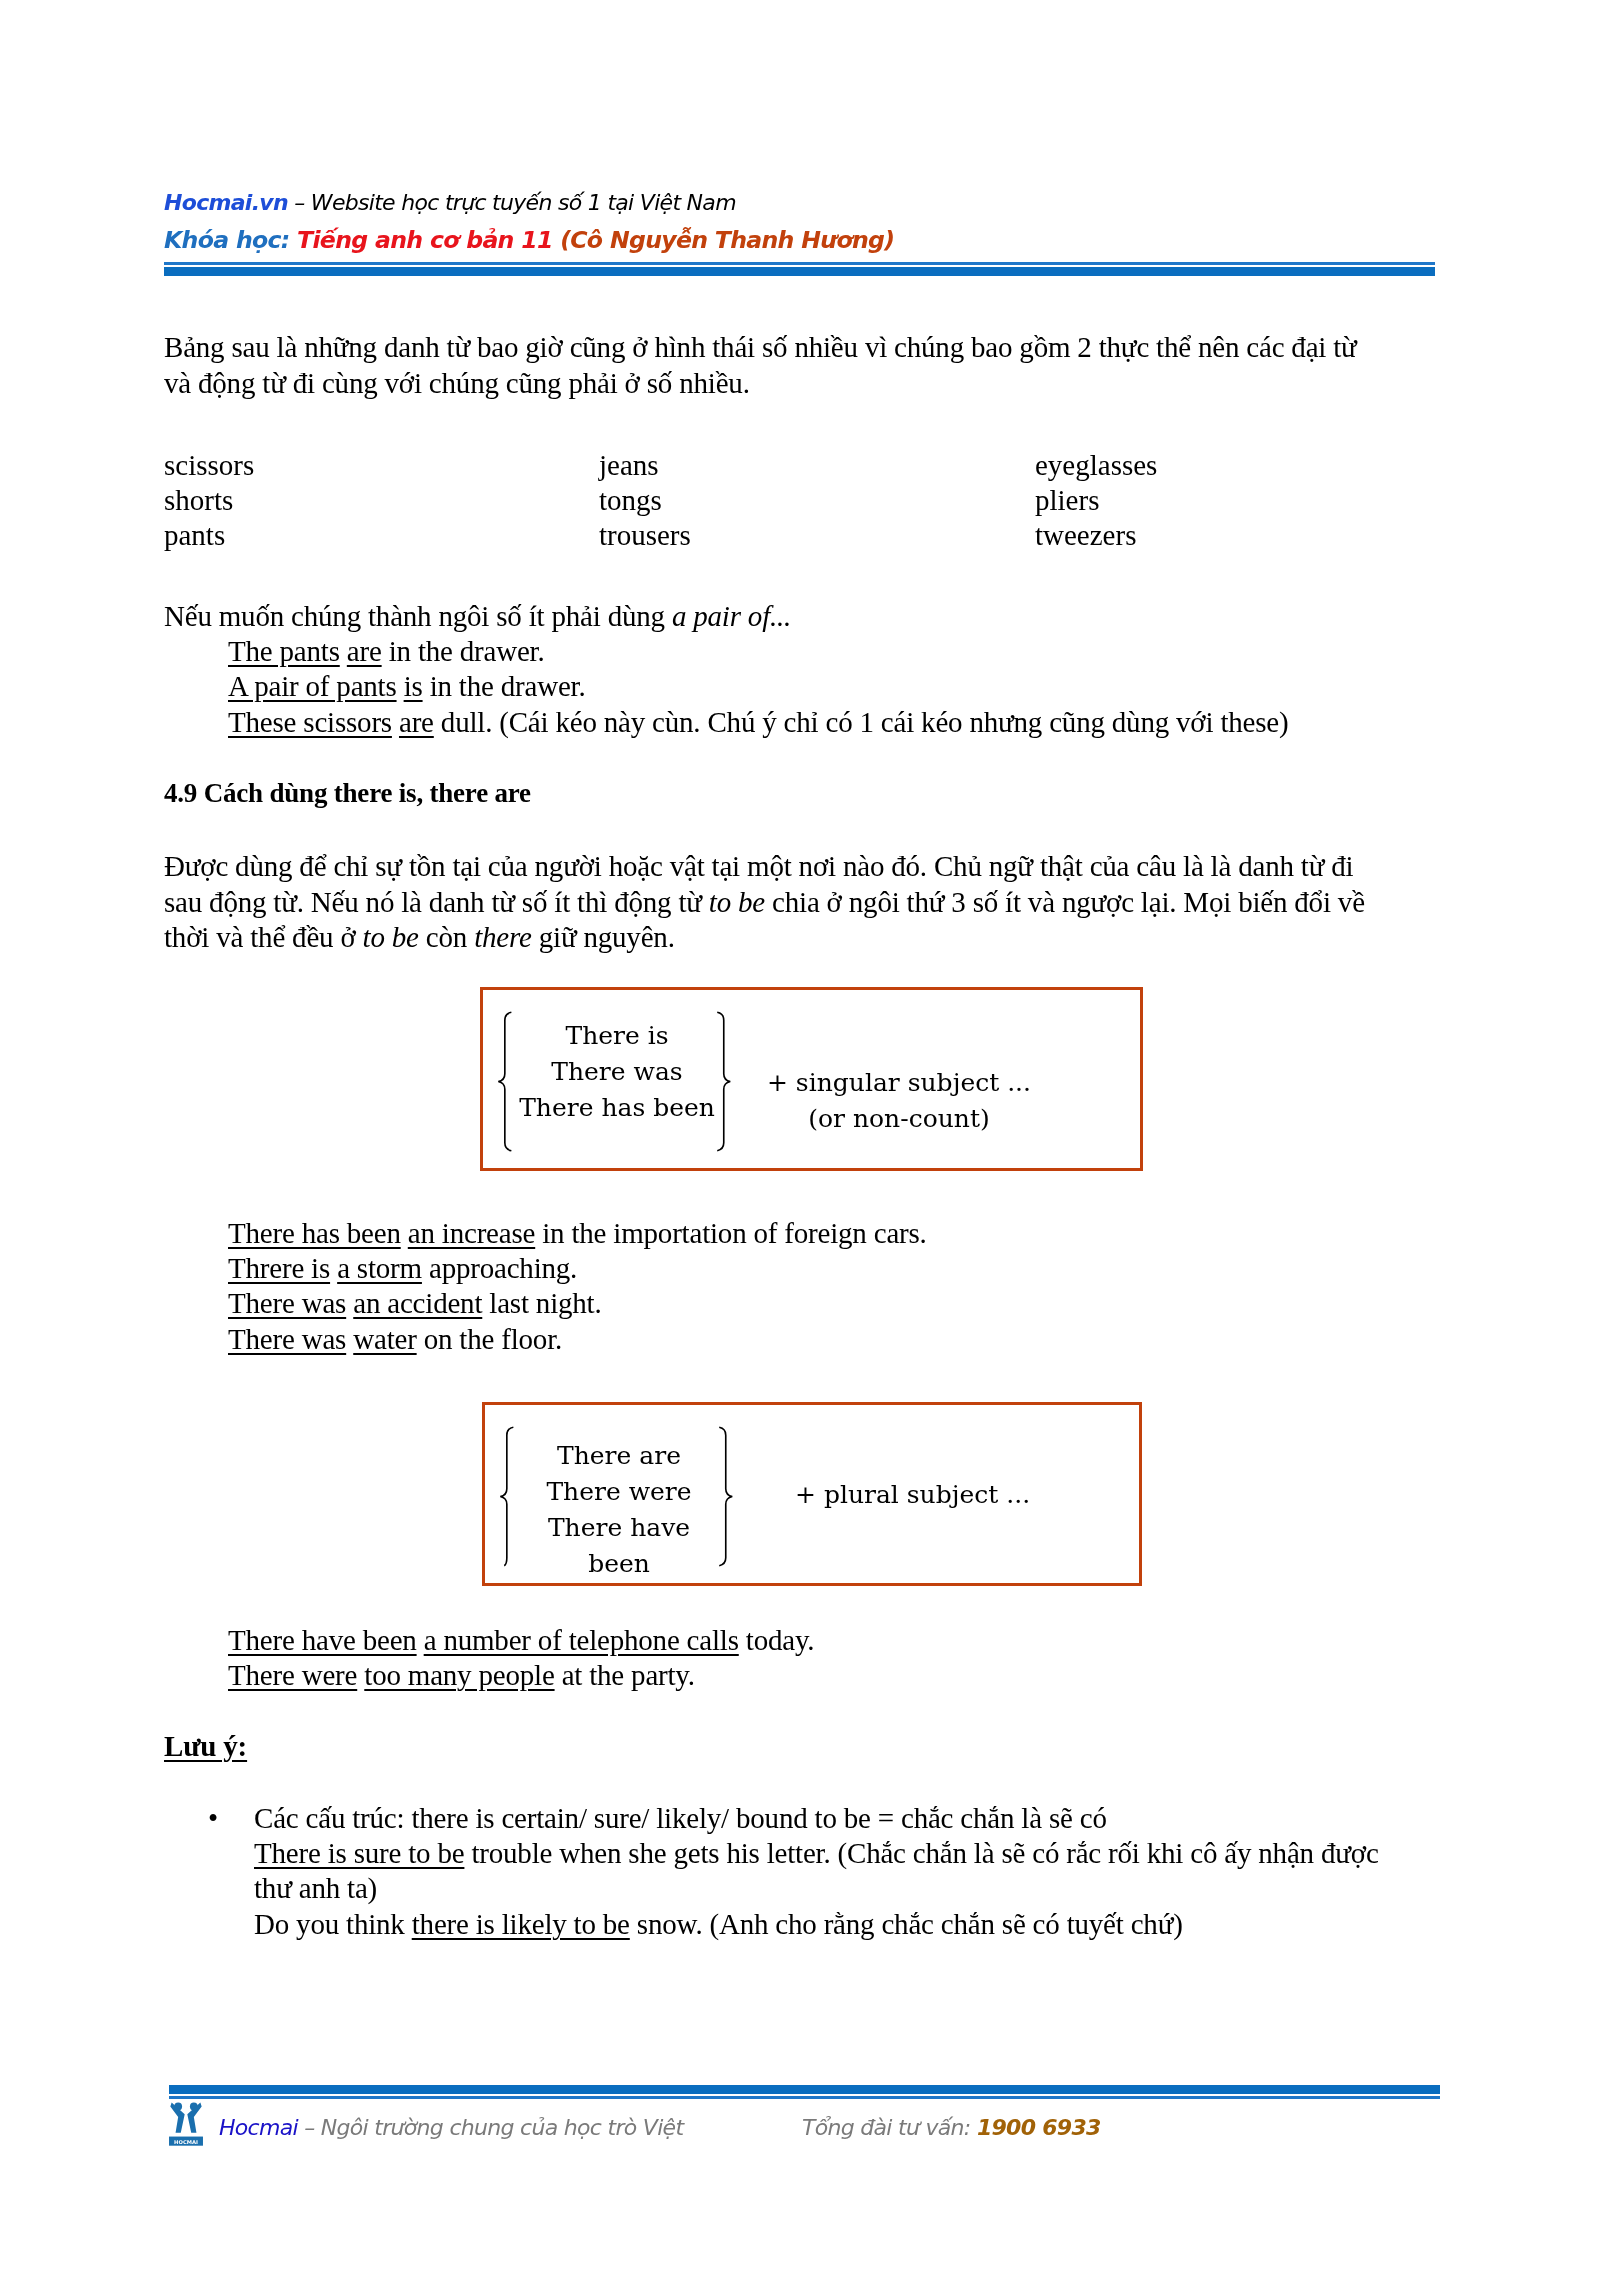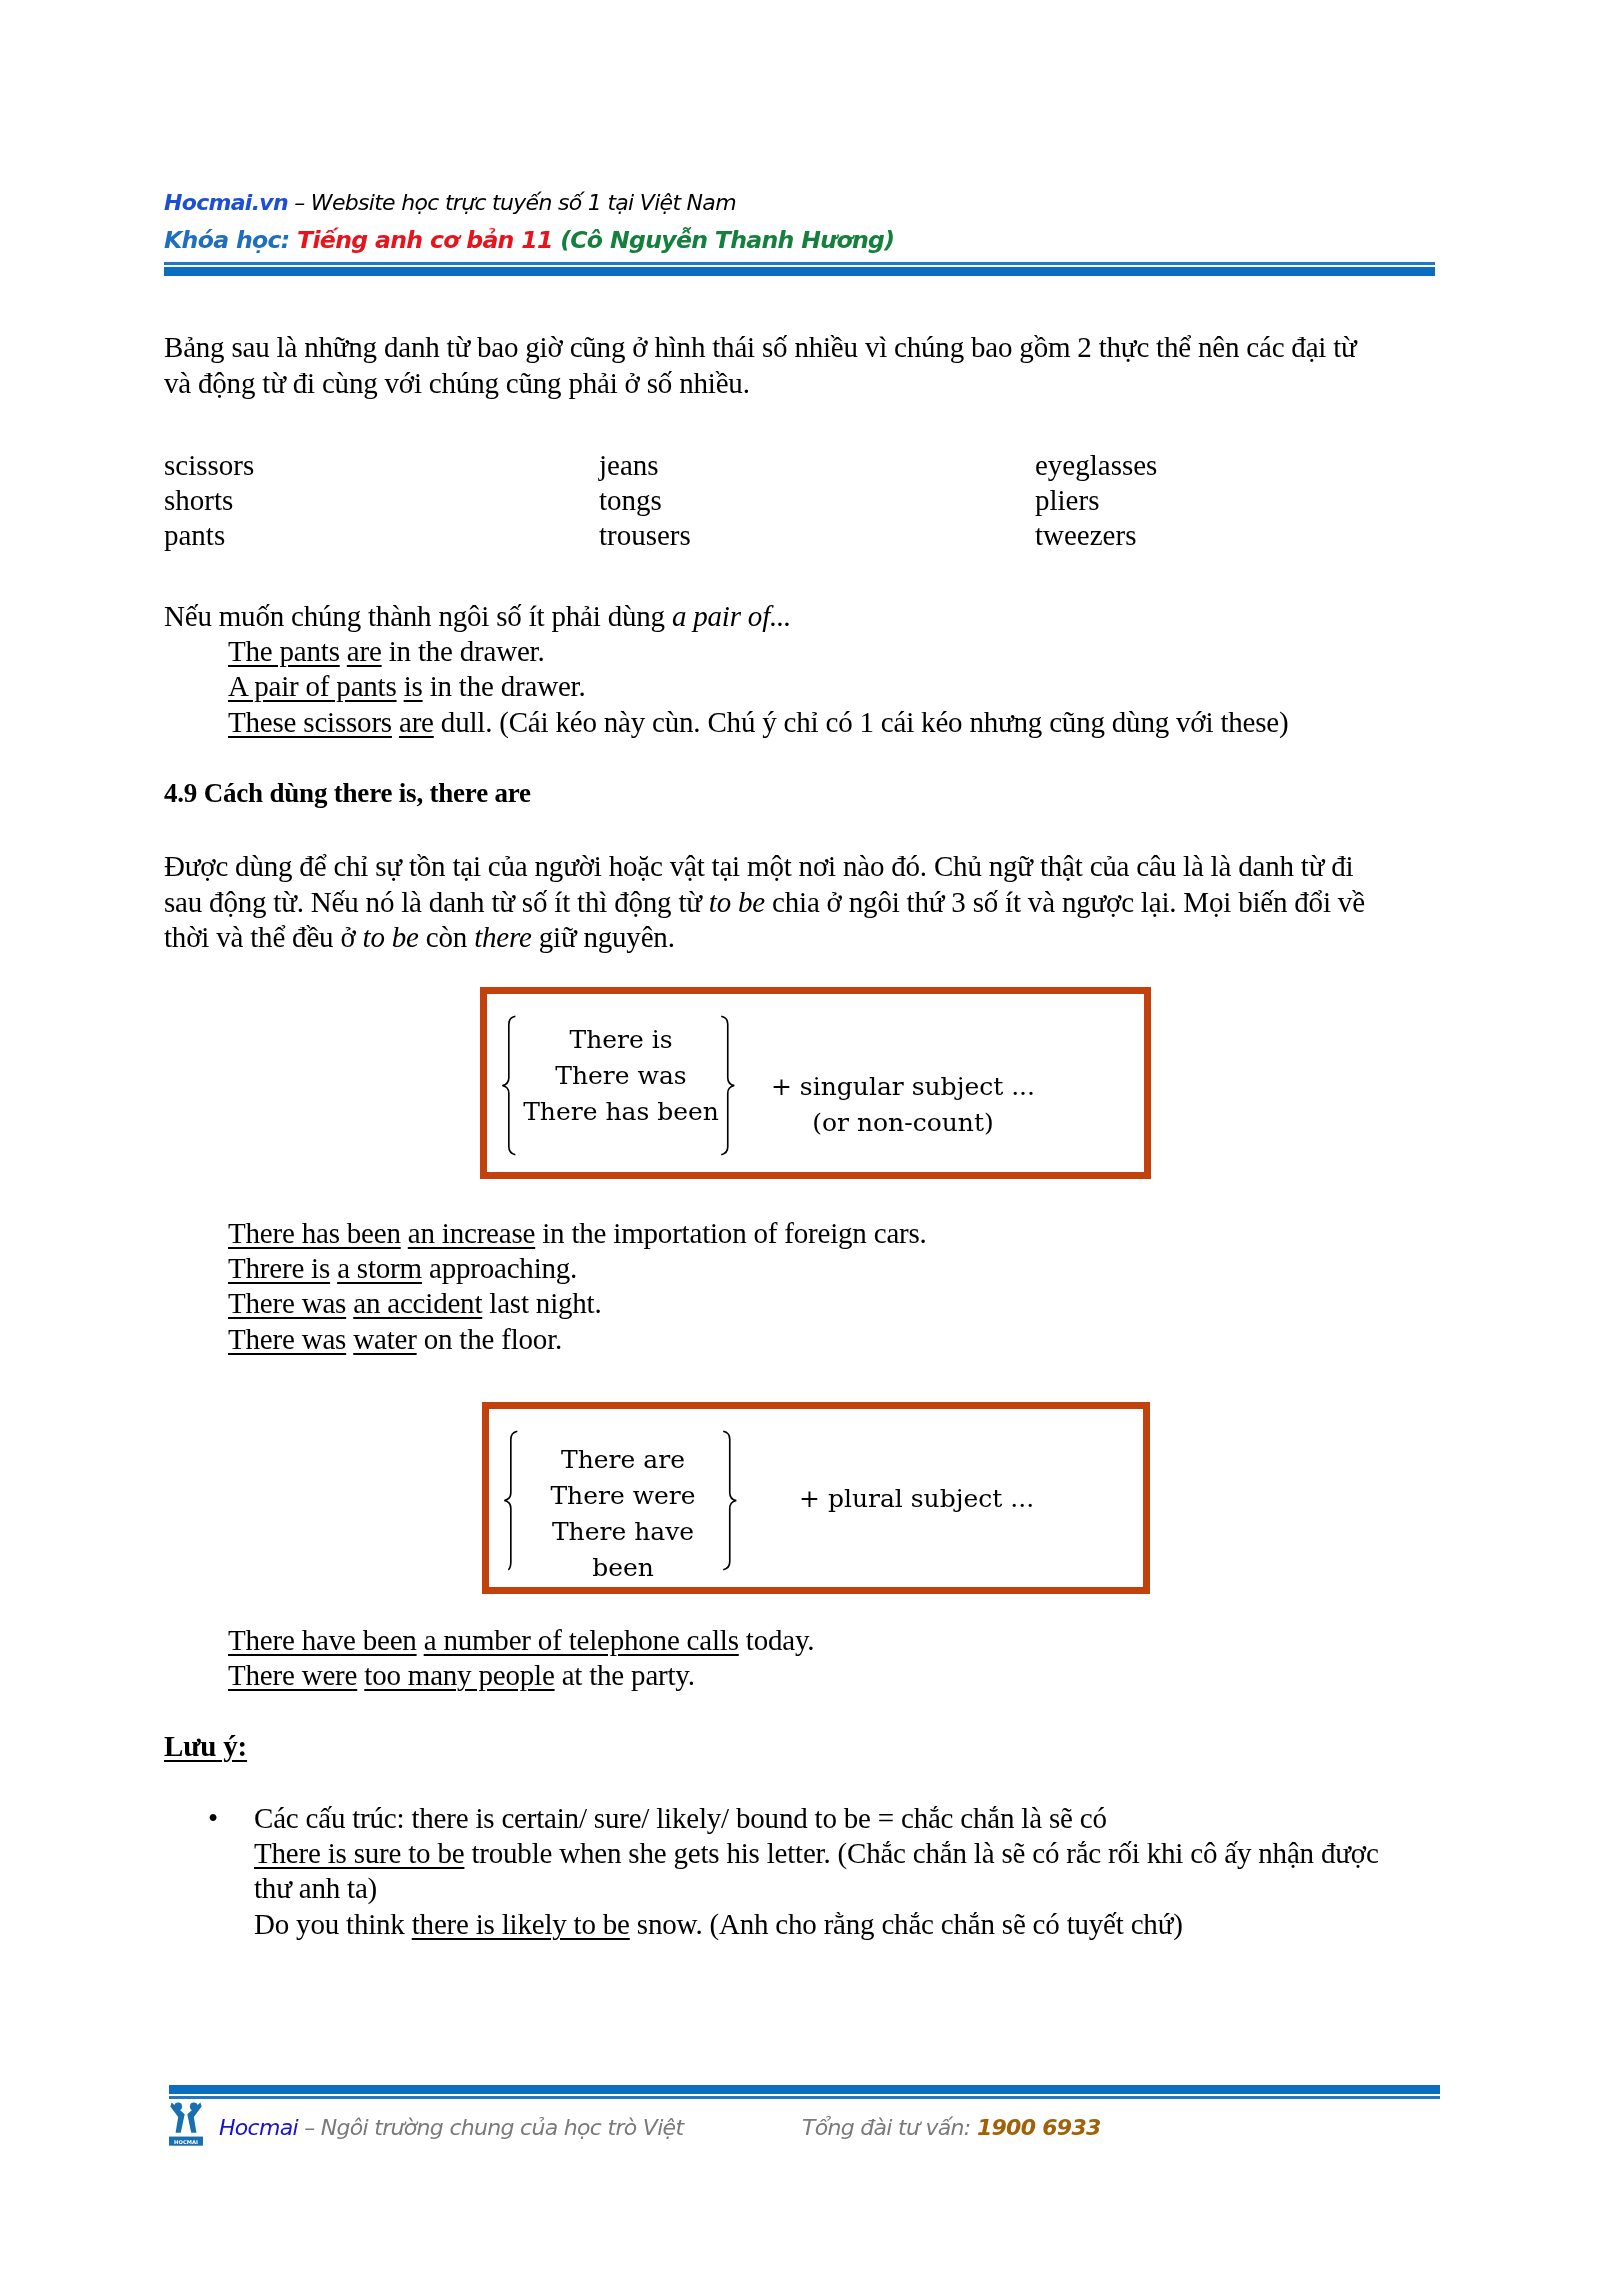--- a/index.html
+++ b/index.html
@@ -4,33 +4,33 @@
   <style>
     html, body { margin: 0; padding: 0; background: #ffffff; }
     body { width: 1622px; height: 2295px; position: relative; overflow: hidden;
            font-family: "Liberation Serif", "DejaVu Serif", serif; color: #000; }
     .abs { position: absolute; }
     
     .hdr-line1 { left: 164px; top: 190px; font-family: "DejaVu Sans", sans-serif; font-style: italic; font-size: 22px; color: #000; white-space: nowrap; letter-spacing: -0.7px; }
     .hdr-line1 .brand { color: #1d4ed8; font-weight: bold; }
     .hdr-line2 { left: 164px; top: 226px; font-family: "DejaVu Sans", sans-serif; font-style: italic; font-weight: bold; font-size: 23.6px; color: #1f6fbf; white-space: nowrap; letter-spacing: -0.7px; }
     .hdr-line2 .course { color: #e8141c; }
-    .hdr-line2 .teacher { color: #15803d; }
+    .hdr-line2 .teacher { color: #c2410c; }
     .rule-top-thin { left: 164px; top: 262px; width: 1271px; height: 3.3px; background: #1f77c9; }
     .rule-top-thick { left: 164px; top: 267px; width: 1271px; height: 8.5px; background: #0a6dbf; }
     .rule-bot-thick { left: 169px; top: 2085px; width: 1271px; height: 8.5px; background: #0a6dbf; }
     .rule-bot-thin { left: 169px; top: 2096px; width: 1271px; height: 3.3px; background: #1f77c9; }
 
     .p { font-size: 29px; line-height: 35px; white-space: nowrap; letter-spacing: -0.2px; }
     .u { text-decoration: underline; text-decoration-thickness: 2px; text-underline-offset: 3.9px; }
     .h2 { font-size: 27px; font-weight: bold; }
 
     .col { font-size: 29px; line-height: 35px; }
 
-    .box { border: 7px solid #c2410c; background: #fff; }
+    .box { border: 3px solid #c2410c; background: #fff; }
     .brace-text { font-family: "DejaVu Serif", serif; font-size: 25px; line-height: 36px; text-align: center; position: absolute; }
     .brace { position: absolute; font-family: "DejaVu Serif", serif; }
     .rhs { font-family: "DejaVu Serif", serif; font-size: 25px; line-height: 36px; position: absolute; text-align: center; white-space: nowrap; }
 
     .ftr { left: 219px; top: 2115px; font-family: "DejaVu Sans", sans-serif; font-style: italic; font-size: 22px; color: #7a7a7a; white-space: nowrap; letter-spacing: -0.7px; }
     .ftr .brand { color: #1a12c8; }
     .ftr-hot { left: 802px; top: 2115px; font-family: "DejaVu Sans", sans-serif; font-style: italic; font-size: 22px; color: #7a7a7a; white-space: nowrap; letter-spacing: -0.7px; }
     .ftr-hot b { color: #a16207; }
     .logo { left: 169px; top: 2100px; width: 34px; height: 47px; }
   </style>

